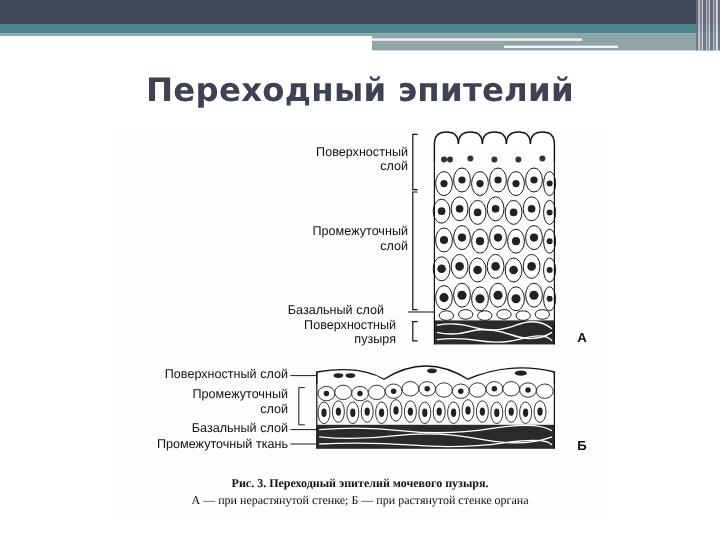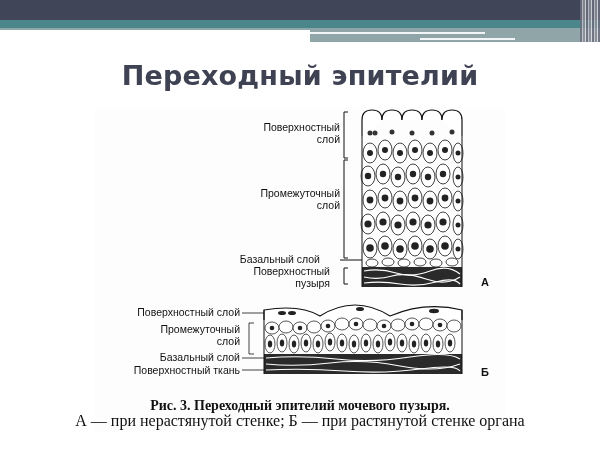--- a/index.html
+++ b/index.html
@@ -19,23 +19,23 @@
       font-family: "DejaVu Sans", sans-serif; font-weight: bold; font-size: 27px; color: #3f4252; letter-spacing: .2px; }
 
     .figure { position: absolute; left: 95px; top: 107px; width: 410px; height: 325px; background: #fdfdfd; }
 
     .lbl { position: absolute; font-family: "Liberation Sans", sans-serif; font-size: 10.5px; color: #111; line-height: 11px; white-space: nowrap; }
     .lbl.r { text-align: right; }
     .panel-letter { position: absolute; font-family: "Liberation Sans", sans-serif; font-weight: bold; font-size: 11px; color: #111; }
 
     .tissue { position: absolute; overflow: hidden; }
     .caption-bold { position: absolute; left: 60px; width: 480px; top: 398px; text-align: center;
-      font-family: "Liberation Serif", serif; font-weight: bold; font-size: 14px; color: #111; }
+      font-family: "Liberation Serif", serif; font-weight: bold; font-size: 10px; color: #111; }
     .caption-sub { position: absolute; left: 60px; width: 480px; top: 412px; text-align: center;
-      font-family: "Liberation Serif", serif; font-size: 16px; color: #111; }
+      font-family: "Liberation Serif", serif; font-size: 10px; color: #111; }
   </style>
 </head>
 <body>
 
 <div class="topbar"></div>
 <div class="teal-band"></div>
 <div class="teal-shadow"></div>
 <div class="deco-right"></div>
 <div class="deco-line1"></div>
 <div class="deco-line2"></div>
@@ -167,21 +167,21 @@
     <path d="M24 175 Q42 173 60 176 T96 174 T120 176"></path>
   </g>
   <line x1="22" y1="28" x2="22" y2="179" stroke="#111" stroke-width="1"></line>
   <line x1="122" y1="28" x2="122" y2="179" stroke="#111" stroke-width="1"></line>
 </svg>
 
 <div class="lbl r" style="left:100px; top:307px; width:140px;text-align:right;">Поверхностный слой</div>
 <div class="lbl r" style="left:100px; top:324px; width:140px;">Промежуточный</div>
 <div class="lbl r" style="left:100px; top:336px; width:140px;">слой</div>
 <div class="lbl r" style="left:100px; top:352px; width:140px;">Базальный слой</div>
-<div class="lbl r" style="left:95px; top:365px; width:145px;">Поверхностный ткань</div>
+<div class="lbl r" style="left:95px; top:365px; width:145px;">Промежуточный ткань</div>
 <div class="panel-letter" style="left:481px; top:366px;">Б</div>
 
 <svg class="tissue" style="left:240px; top:296px;" width="240" height="82">
 
   <line x1="2" y1="17" x2="24" y2="17" stroke="#111" stroke-width="0.8"></line>
   <path d="M14 27 H9 V58 H14" stroke="#111" fill="none" stroke-width="0.8"></path>
   <line x1="2" y1="62" x2="24" y2="62" stroke="#111" stroke-width="0.8"></line>
   <line x1="2" y1="74" x2="24" y2="74" stroke="#111" stroke-width="0.8"></line>
 
   <path d="M24 24 V14 Q60 8 80 20 Q115 -2 150 20 Q185 5 222 14 V24" stroke="#111" fill="#fff" stroke-width="1.1"></path>

